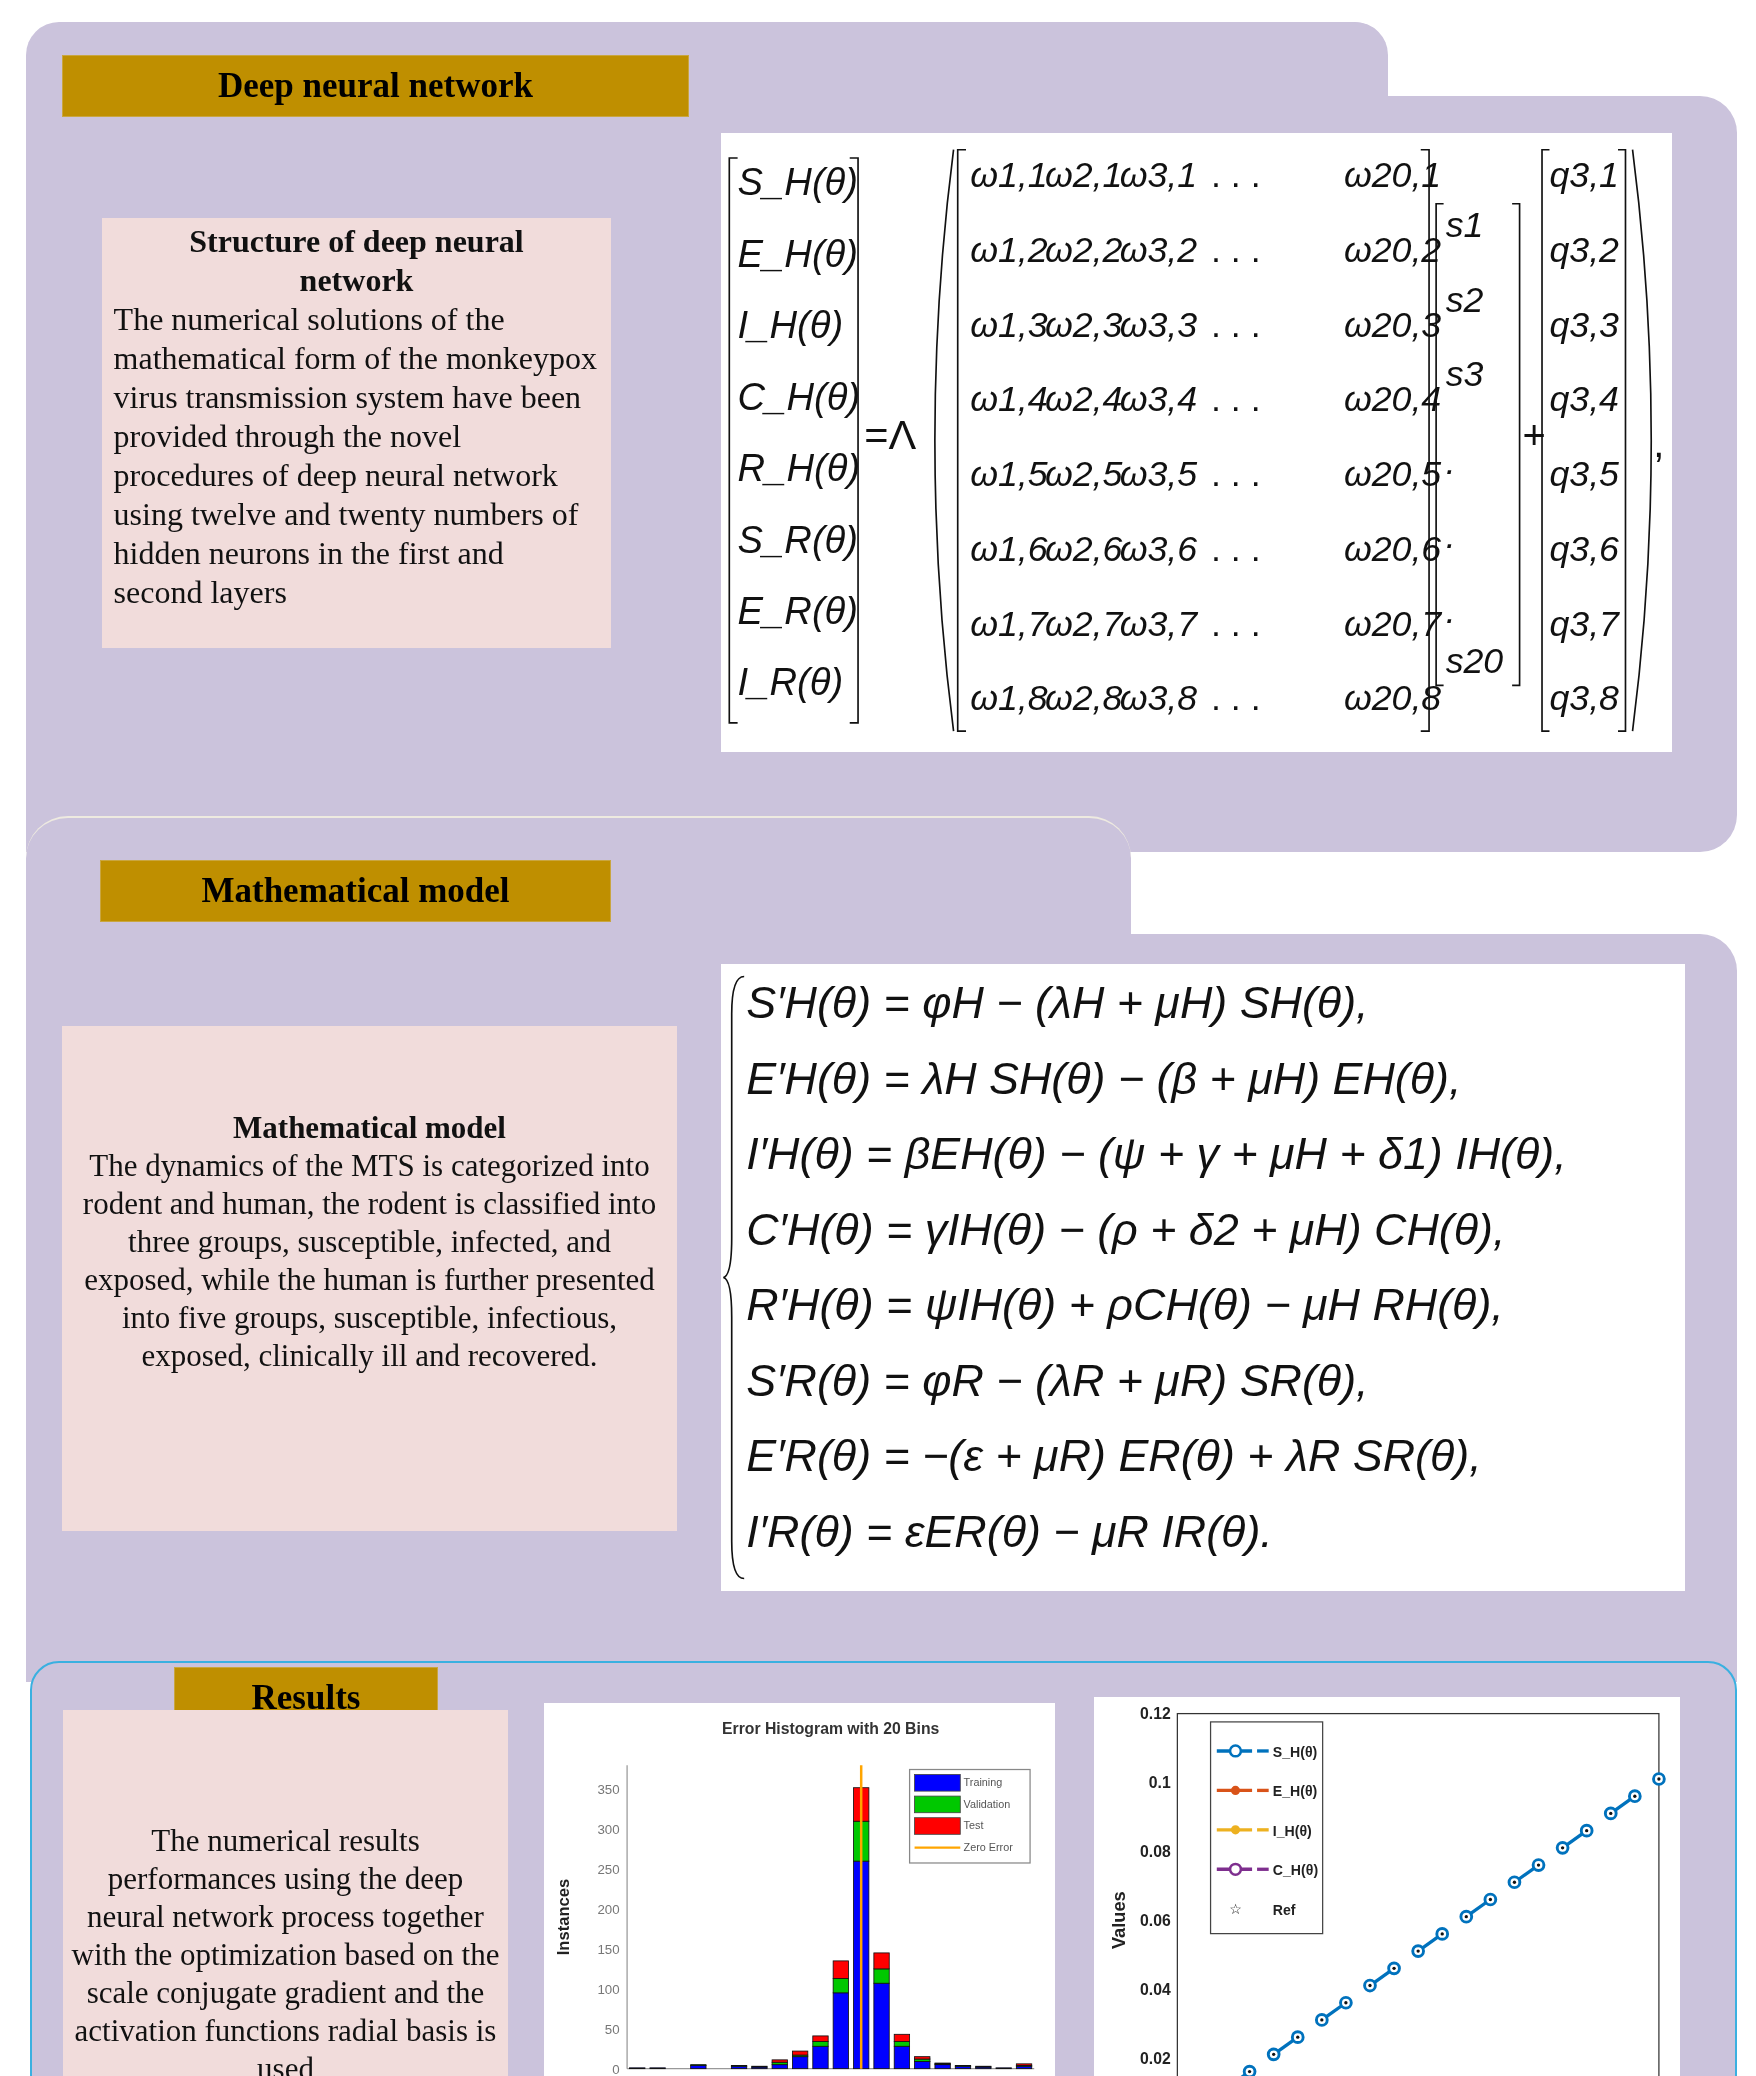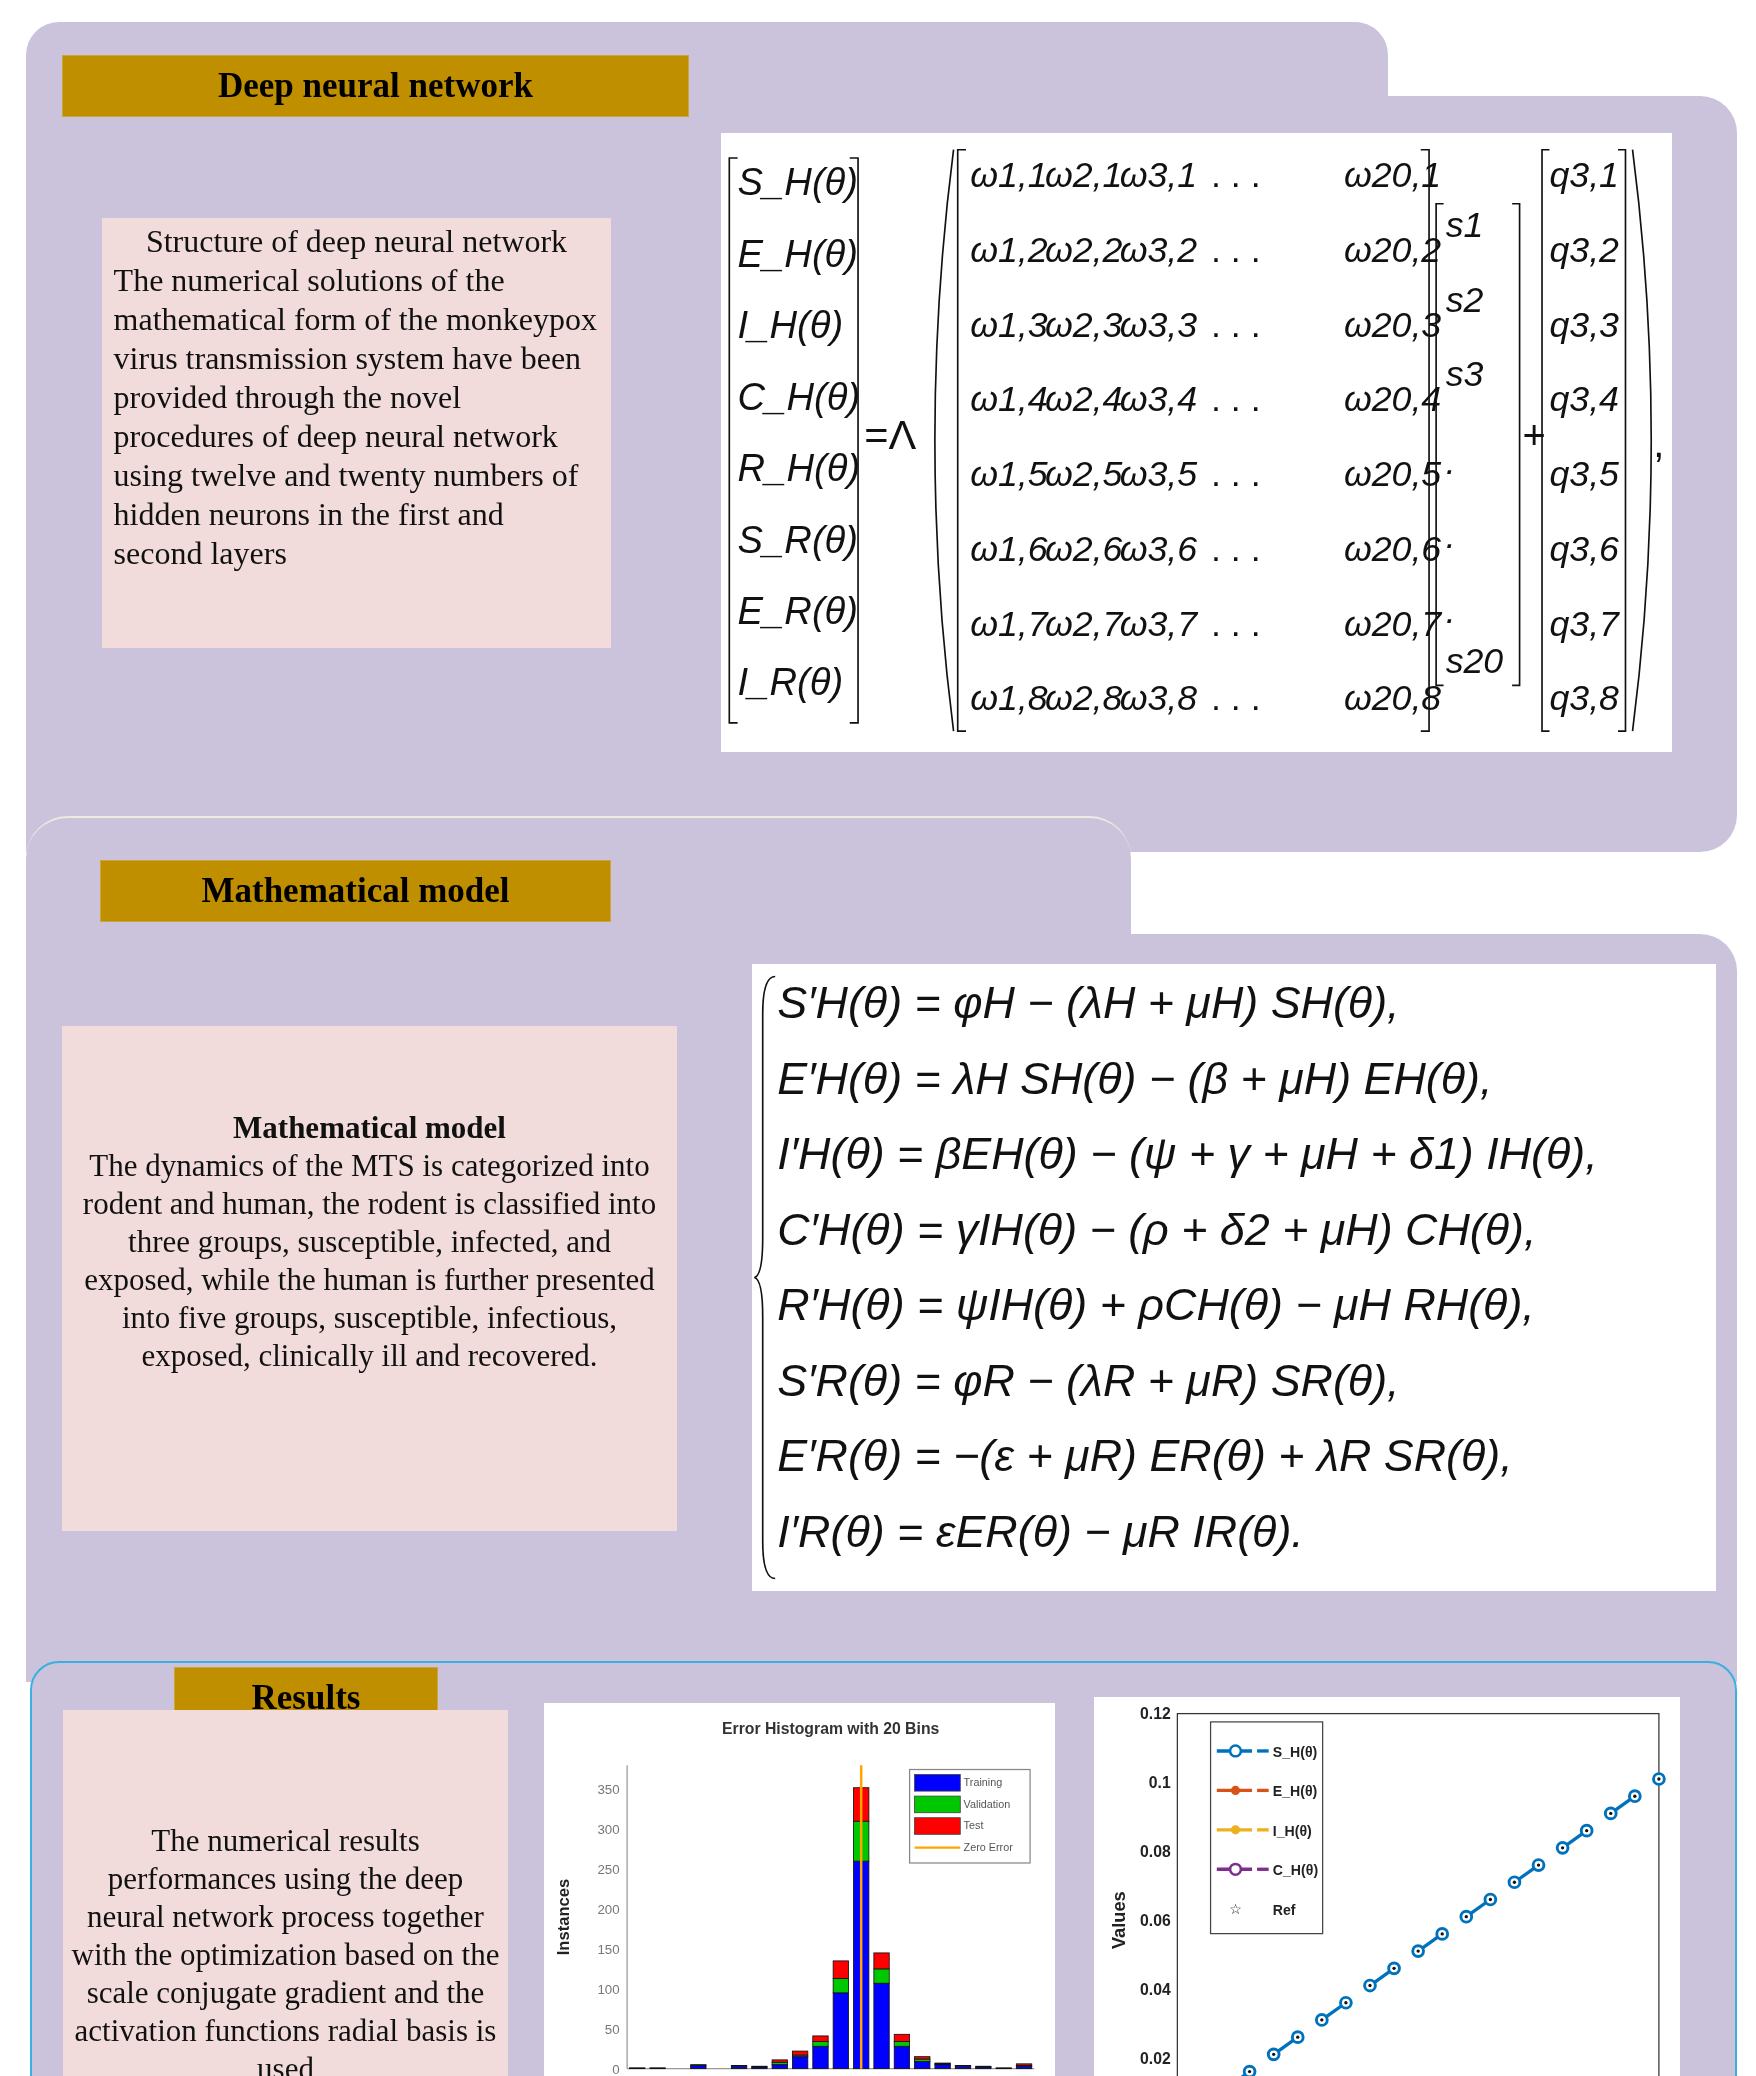--- a/index.html
+++ b/index.html
@@ -15,21 +15,21 @@
 
 <div class="panel" style="left:26px;top:21.6px;width:1362px;height:174px;border-radius:33px 33px 0 0;"></div>
 <div class="panel" style="left:26px;top:96px;width:1711px;height:756px;border-radius:0 37px 37px 0;"></div>
 <div class="panel" style="left:1246px;top:21.6px;width:141px;height:96px;border-radius:0 33px 0 0;"></div>
 
 <div class="gold-title" style="left:62px;top:55px;width:627px;height:62px;font-size:35px;">
   <span>Deep neural network</span>
 </div>
 
 <div class="note" style="left:102px;top:218px;width:509px;height:430px;padding:4.2px 11.6px;font-size:32px;line-height:39px;">
-  <div style="font-weight:normal;text-align:center;padding:0 25px;">Structure of deep neural network</div>
+  <div style="font-weight:bold;text-align:center;padding:0 25px;">Structure of deep neural network</div>
   <div>The numerical solutions of the mathematical form of the monkeypox virus transmission system have been provided through the novel procedures of deep neural network using twelve and twenty numbers of hidden neurons in the first and second layers</div>
 </div>
 
 <div class="white" style="left:721px;top:133px;width:951px;height:619px;">
   <svg width="951" height="619" viewBox="0 0 2290 1490">
     <g font-family="Liberation Serif, serif" font-style="italic" font-size="92" fill="#111">
 
       <path d="M40,60 L20,60 L20,1420 L40,1420" stroke="#111" stroke-width="4" fill="none"></path>
       <path d="M310,60 L330,60 L330,1420 L310,1420" stroke="#111" stroke-width="4" fill="none"></path>
       <g id="lhs">
@@ -129,21 +129,21 @@
 
 <div class="gold-title" style="left:100px;top:860px;width:511px;height:62px;font-size:35px;">
   <span>Mathematical model</span>
 </div>
 
 <div class="note" style="left:62px;top:1026px;width:615px;height:505px;padding:83px 8.3px 0 8.3px;font-size:31px;line-height:38px;text-align:center;">
   <div style="font-weight:bold;">Mathematical model</div>
   <div>The dynamics of the MTS is categorized into rodent and human, the rodent is classified into three groups, susceptible, infected, and exposed, while the human is further presented into five groups, susceptible, infectious, exposed, clinically ill and recovered.</div>
 </div>
 
-<div class="white" style="left:752px;top:964px;width:964px;height:627px;">
+<div class="white" style="left:721px;top:964px;width:964px;height:627px;">
   <svg width="964" height="627" viewBox="0 0 2320 1510">
     <path d="M55,30 Q25,30 25,120 L25,660 Q25,750 5,755 Q25,760 25,850 L25,1390 Q25,1480 55,1480" stroke="#111" stroke-width="4" fill="none"></path>
     <g id="odes" font-family="Liberation Serif, serif" font-style="italic" font-size="108" fill="#111">
         <text x="60" y="130">S′H(θ) = φH − (λH + μH) SH(θ),</text>
         <text x="60" y="312">E′H(θ) = λH SH(θ) − (β + μH) EH(θ),</text>
         <text x="60" y="494">I′H(θ) = βEH(θ) − (ψ + γ + μH + δ1) IH(θ),</text>
         <text x="60" y="676">C′H(θ) = γIH(θ) − (ρ + δ2 + μH) CH(θ),</text>
         <text x="60" y="858">R′H(θ) = ψIH(θ) + ρCH(θ) − μH RH(θ),</text>
         <text x="60" y="1040">S′R(θ) = φR − (λR + μR) SR(θ),</text>
         <text x="60" y="1222">E′R(θ) = −(ε + μR) ER(θ) + λR SR(θ),</text>

